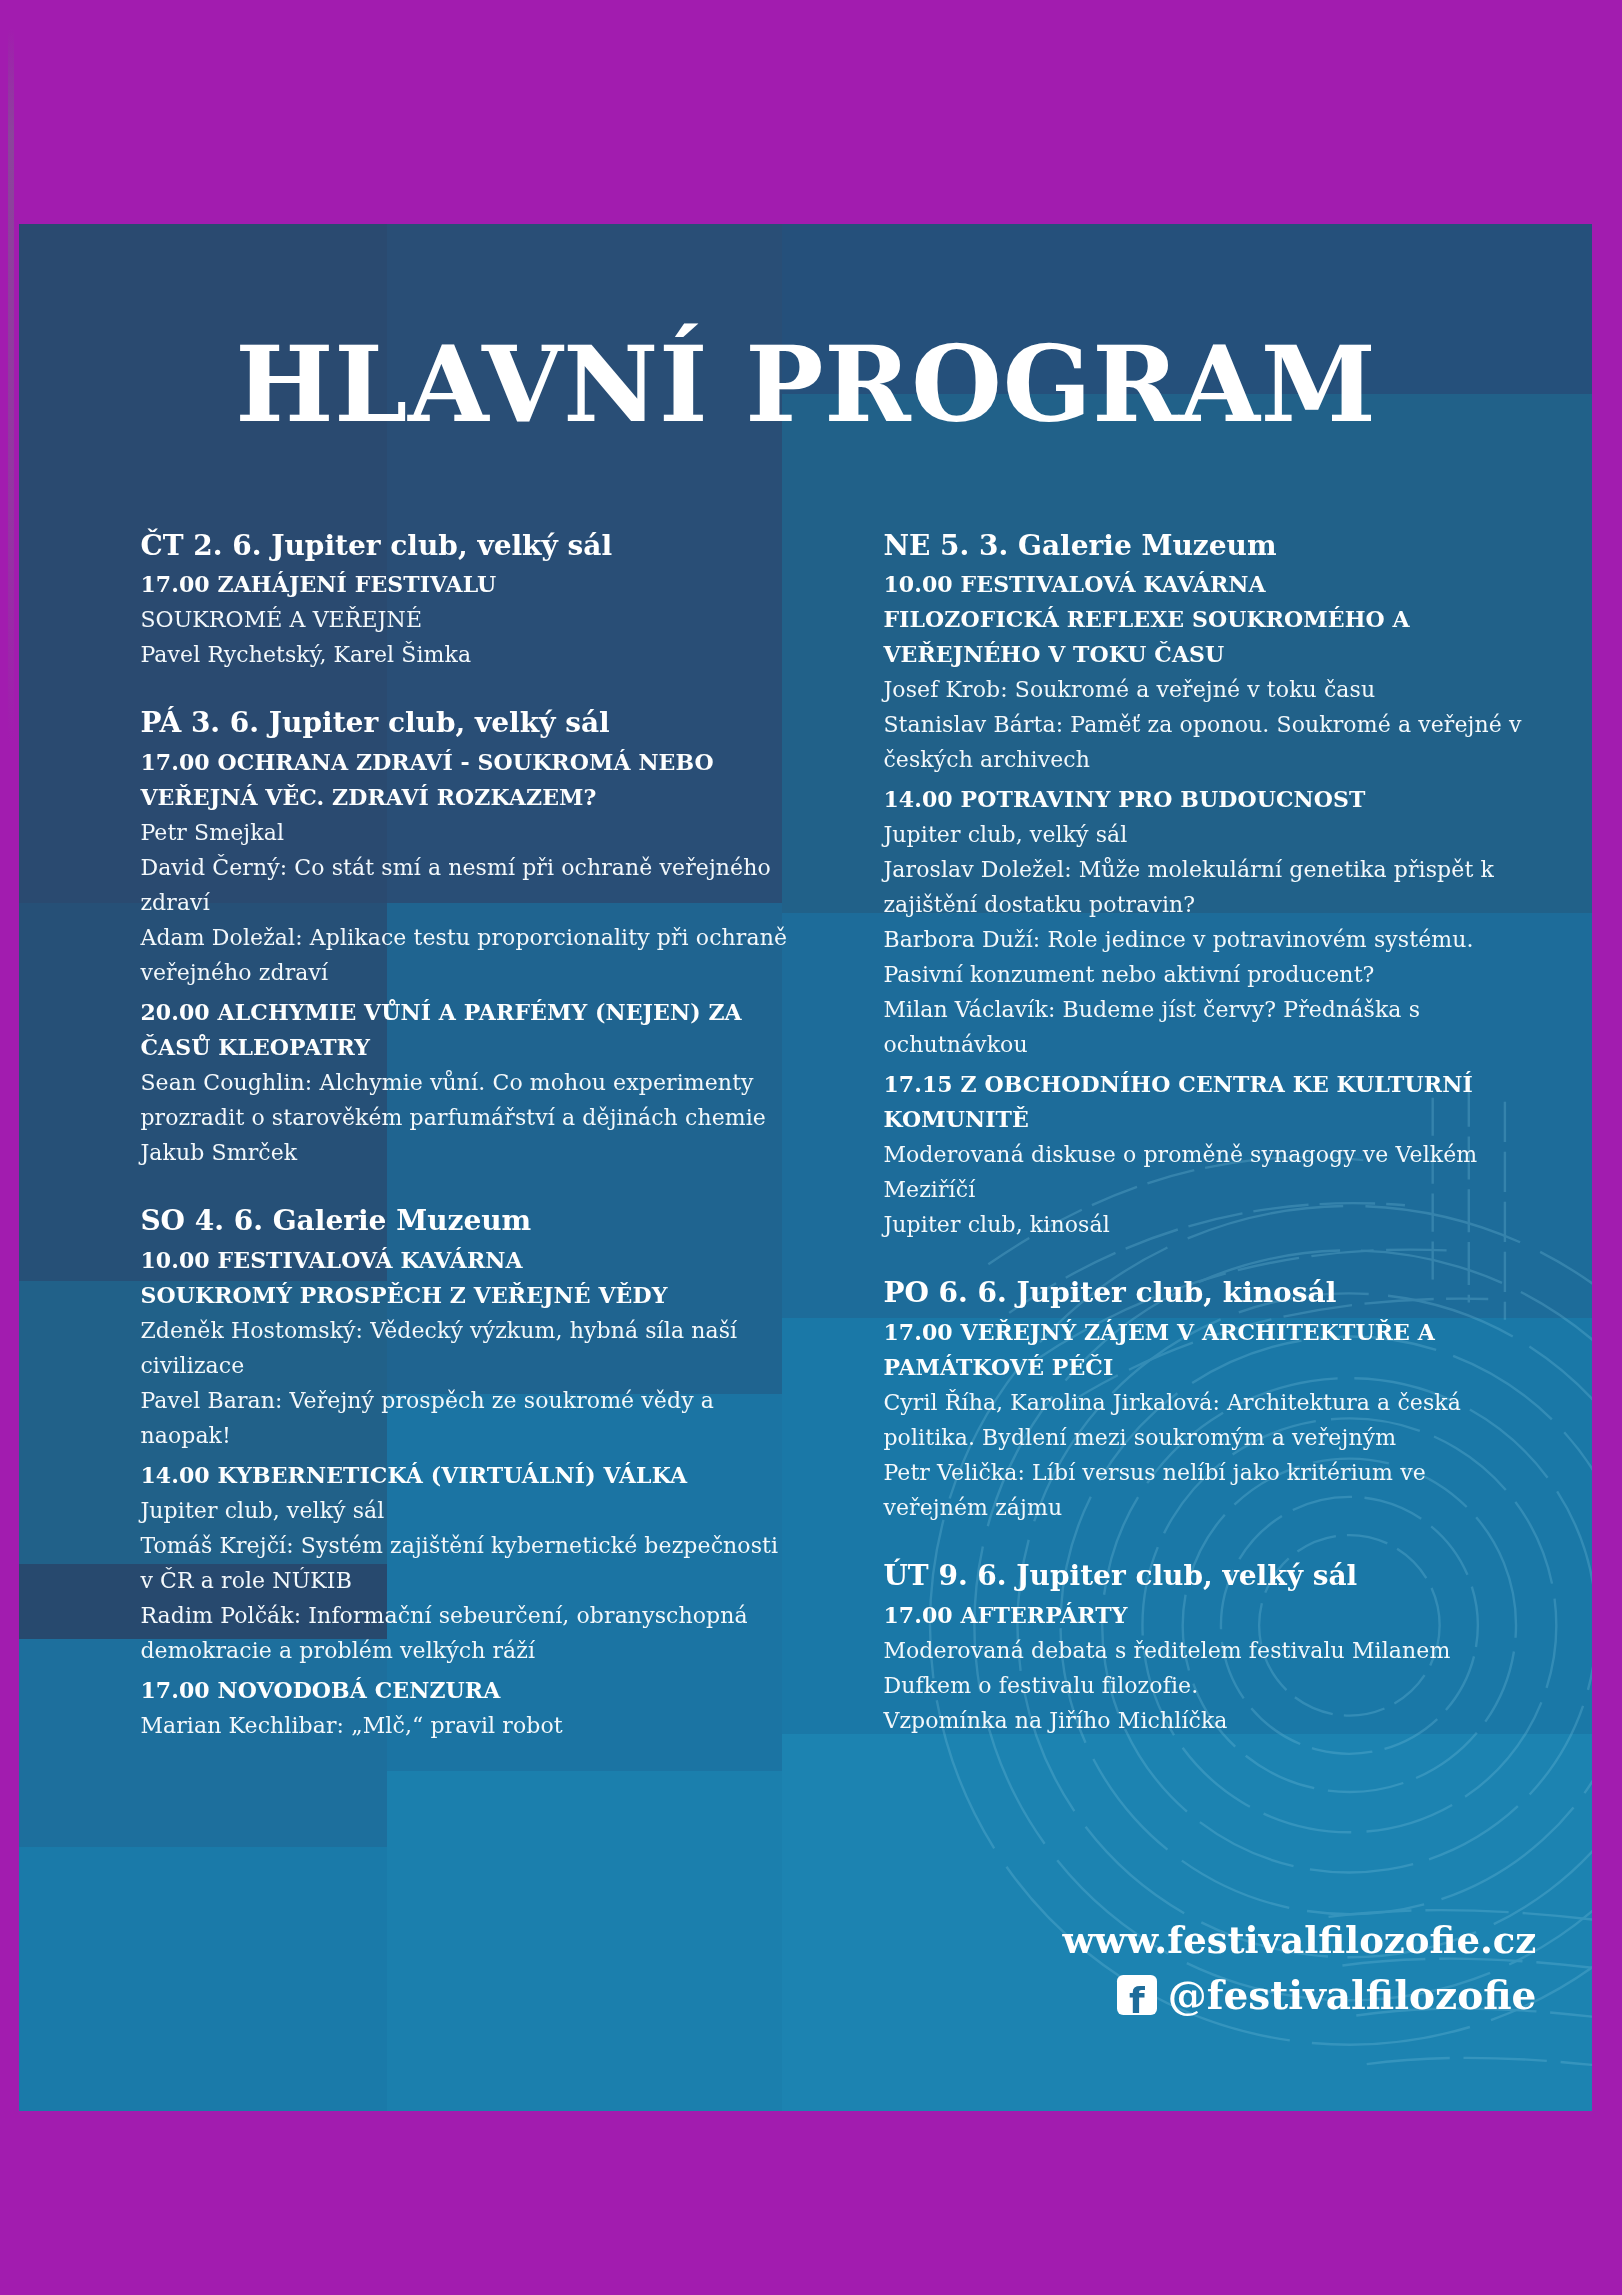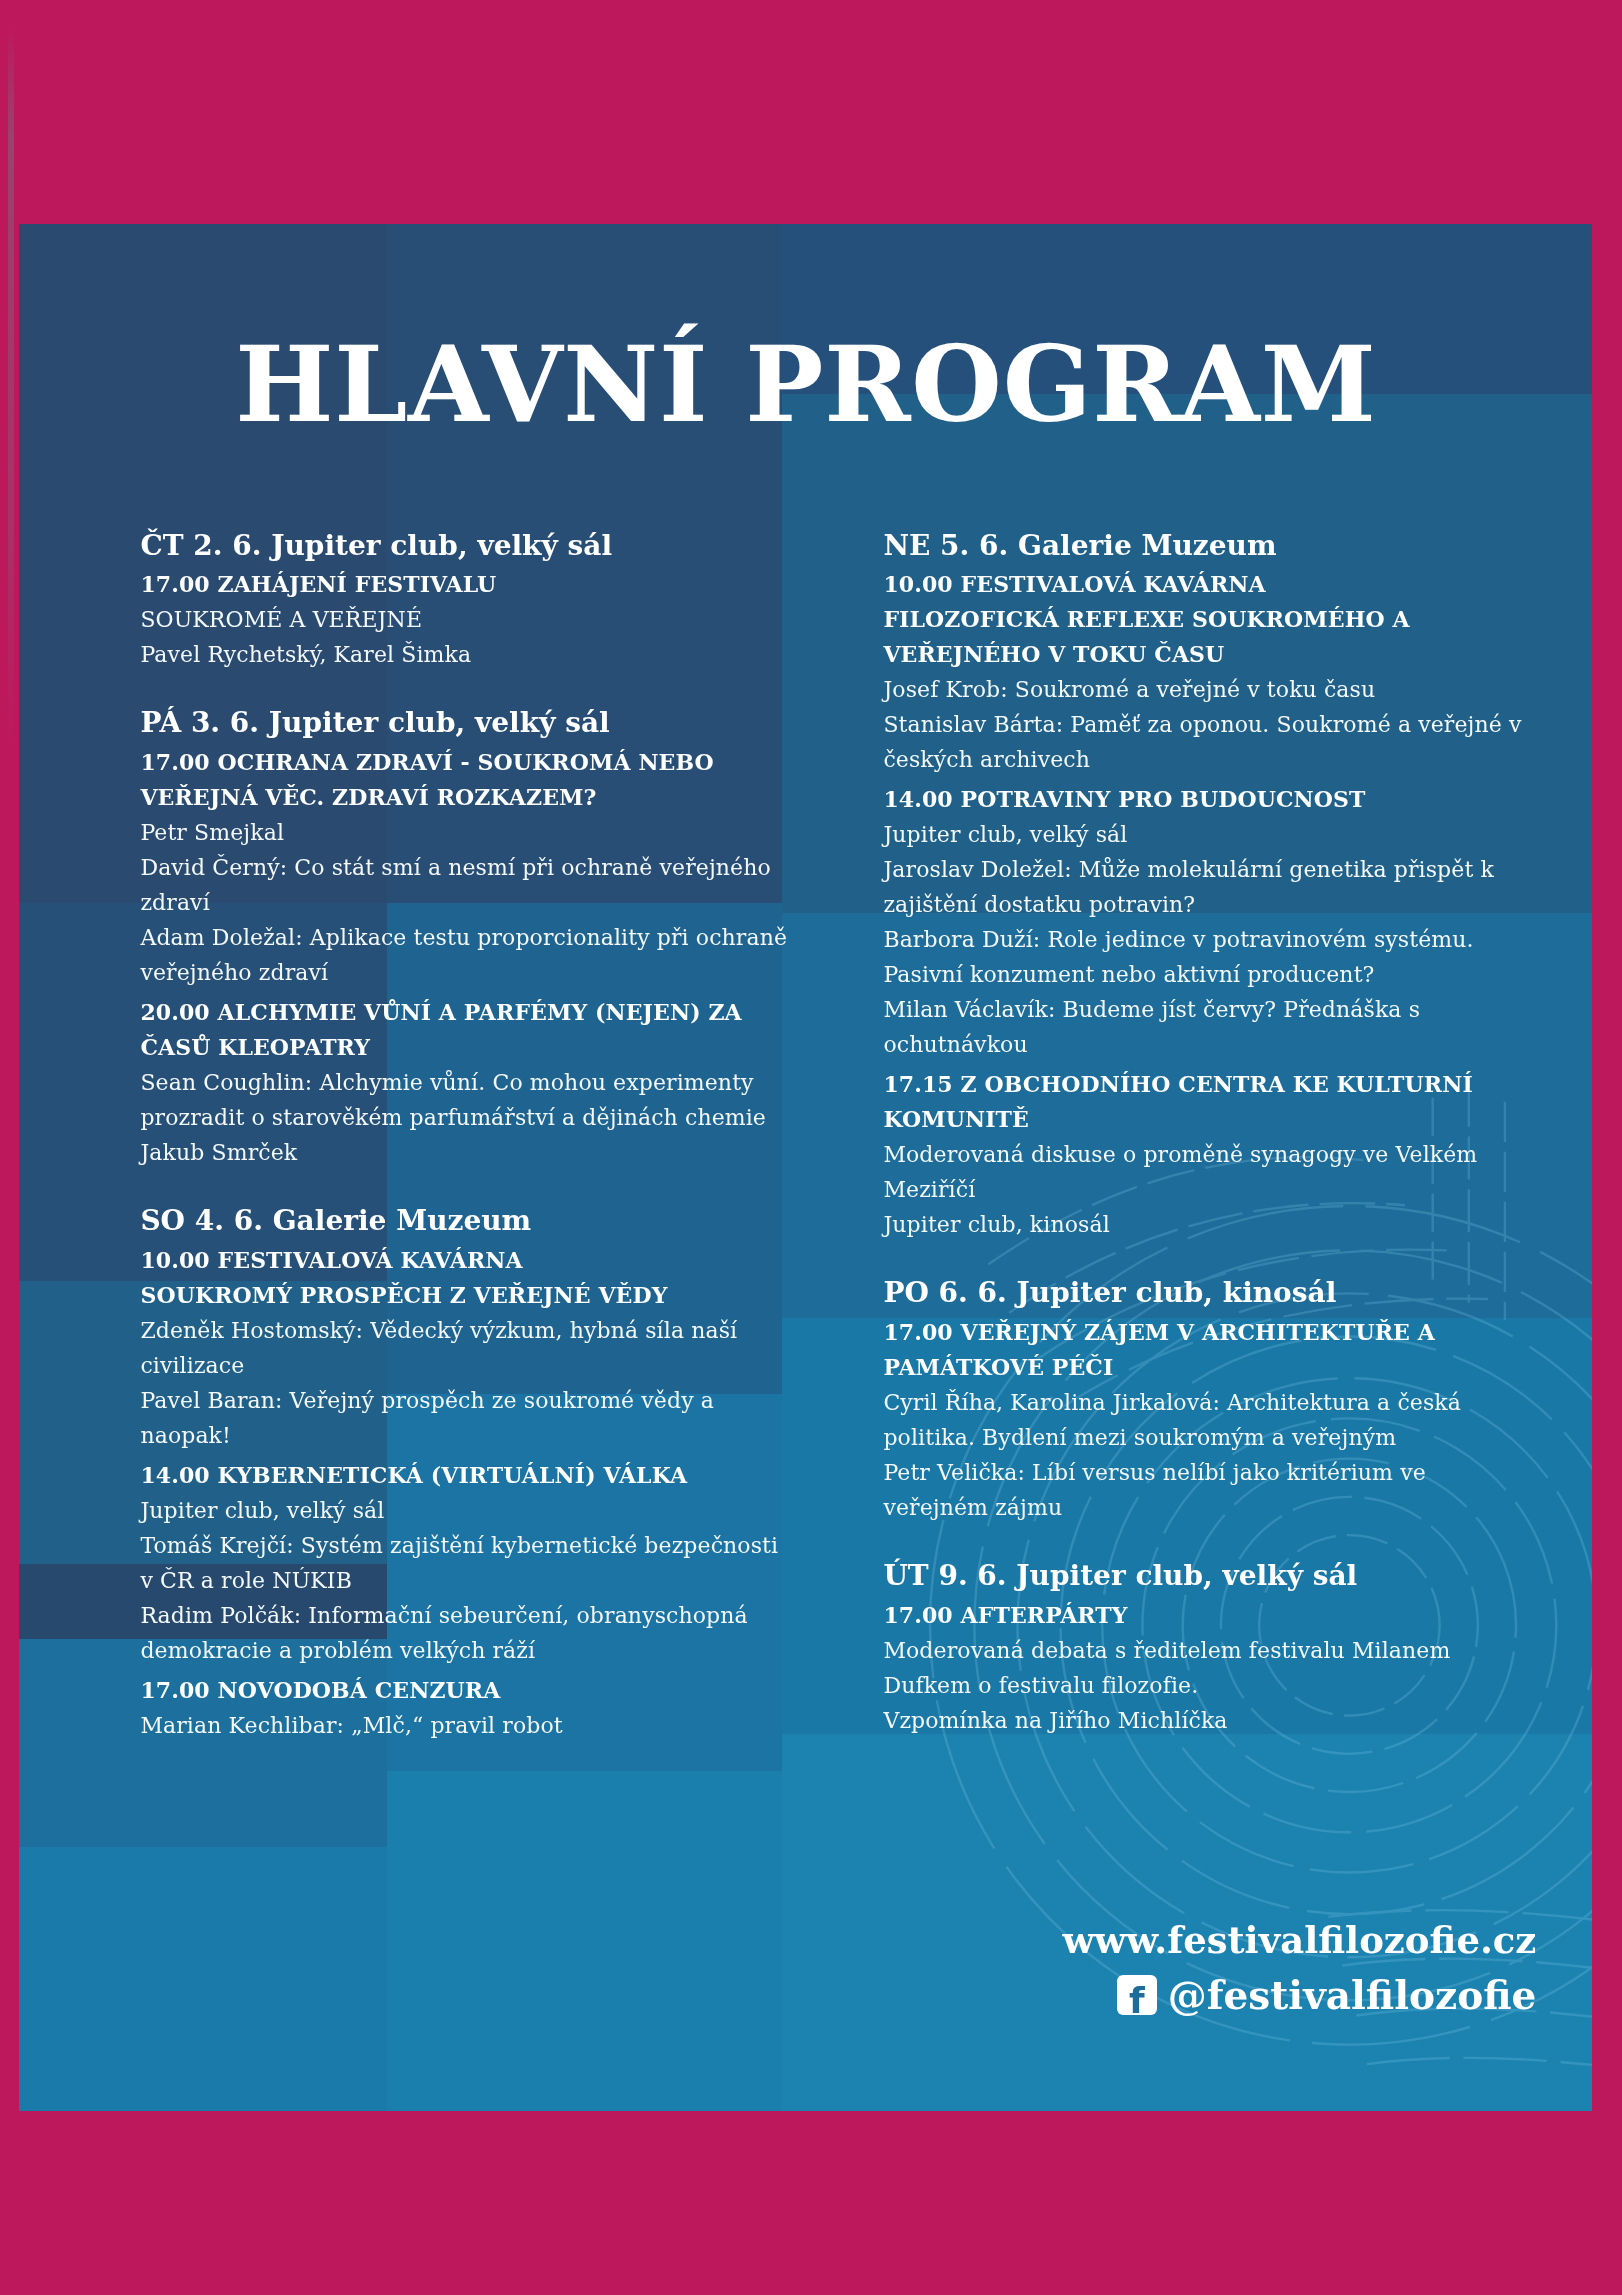--- a/index.html
+++ b/index.html
@@ -2,21 +2,21 @@
 <html style="font-size:11px"><head>
 <meta charset="utf-8">
 <style>
   html, body {
     margin: 0; padding: 0;
     background: #e8e8e8;
   }
   .scan-page {
     position: relative;
     width: 1623px; height: 2295px;
-    background: #be185d;
+    background: #a21caf;
     overflow: hidden;
     font-family: "DejaVu Serif", "Liberation Serif", serif;
   }
   .scan-streak {
     position: absolute; left: 8.3px; top: 28px;
     width: 6.2px; height: 715px;
     background: linear-gradient(to bottom,
       rgba(110,118,130,0.0), rgba(110,118,130,0.45) 15%,
       rgba(110,118,130,0.28) 70%, rgba(110,118,130,0.0));
     border-radius: 2.8px;
@@ -190,21 +190,21 @@
             <p class="line s-time">14.00 KYBERNETICKÁ (VIRTUÁLNÍ) VÁLKA</p>
             <p class="line s-body">Jupiter club, velký sál</p>
             <p class="line s-body">Tomáš Krejčí: Systém zajištění kybernetické bezpečnosti v ČR a role NÚKIB</p>
             <p class="line s-body">Radim Polčák: Informační sebeurčení, obranyschopná demokracie a problém velkých ráží</p>
             <p class="line s-time">17.00 NOVODOBÁ CENZURA</p>
             <p class="line s-body">Marian Kechlibar: „Mlč,“ pravil robot</p>
           </div>
         </div>
       <div class="col">
           <div class="day-block">
-            <p class="line s-header">NE 5. 6. Galerie Muzeum</p>
+            <p class="line s-header">NE 5. 3. Galerie Muzeum</p>
             <p class="line s-time">10.00 FESTIVALOVÁ KAVÁRNA</p>
             <p class="line s-bold">FILOZOFICKÁ REFLEXE SOUKROMÉHO A VEŘEJNÉHO V TOKU ČASU</p>
             <p class="line s-body">Josef Krob: Soukromé a veřejné v toku času</p>
             <p class="line s-body">Stanislav Bárta: Paměť za oponou. Soukromé a veřejné v českých archivech</p>
             <p class="line s-time">14.00 POTRAVINY PRO BUDOUCNOST</p>
             <p class="line s-body">Jupiter club, velký sál</p>
             <p class="line s-body">Jaroslav Doležel: Může molekulární genetika přispět k zajištění dostatku potravin?</p>
             <p class="line s-body">Barbora Duží: Role jedince v potravinovém systému. Pasivní konzument nebo aktivní producent?</p>
             <p class="line s-body">Milan Václavík: Budeme jíst červy? Přednáška s ochutnávkou</p>
             <p class="line s-time">17.15 Z OBCHODNÍHO CENTRA KE KULTURNÍ KOMUNITĚ</p>

